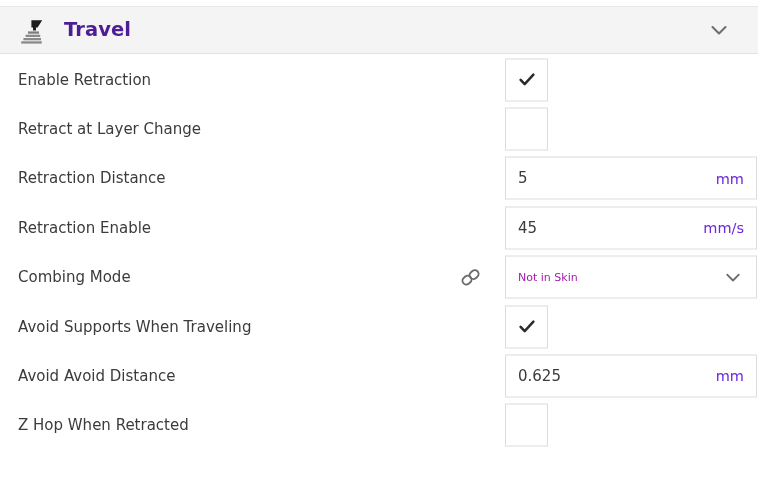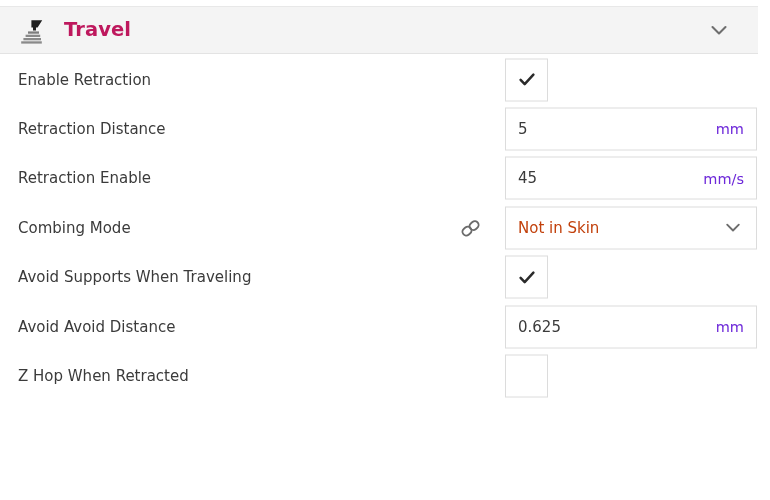--- a/index.html
+++ b/index.html
@@ -44,21 +44,21 @@
     margin-left: 16px;
     flex: 0 0 auto;
     display: flex;
     align-items: center;
     justify-content: center;
   }
   .cat-title {
     margin-left: 14px;
     font-size: 19.5px;
     font-weight: bold;
-    color: #be185d;
+    color: #4c1d95;
     letter-spacing: 0.1px;
     line-height: 1;
   }
   .cat-chevron {
     margin-left: auto;
     margin-right: 26px;
     width: 26px;
     height: 26px;
     display: flex;
     align-items: center;
@@ -153,22 +153,22 @@
     height: 43px;
     background: #ffffff;
     border: 1px solid #dcdcdc;
     box-sizing: border-box;
     display: flex;
     align-items: center;
     cursor: pointer;
   }
   .dd-value {
     margin-left: 12px;
-    font-size: 15px;
-    color: #c2410c;
+    font-size: 11px;
+    color: #a21caf;
     line-height: 1;
   }
   .dd-arrow {
     margin-left: auto;
     margin-right: 13px;
     width: 20px;
     height: 20px;
     display: flex;
     align-items: center;
     justify-content: center;
@@ -206,20 +206,26 @@
           <div class="checkbox">
             <span style="display: flex;">
               <svg width="20" height="20" viewBox="0 0 20 20">
                 <path d="M3.6 10.3 L7.7 14.6 L16.4 5.2" fill="none" stroke="#2b2b2b" stroke-width="2.5" stroke-linecap="round" stroke-linejoin="round"></path>
               </svg>
             </span>
           </div>
         </div>
       </div>
       <div class="row">
+        <div class="row-label">Retract at Layer Change</div>
+        <div class="control">
+          <div class="checkbox"></div>
+        </div>
+      </div>
+      <div class="row">
         <div class="row-label">Retraction Distance</div>
         <div class="control">
           <div class="textfield">
             <span class="tf-value">5</span>
             <span class="tf-unit">mm</span>
           </div>
         </div>
       </div>
       <div class="row">
         <div class="row-label">Retraction Enable</div>

